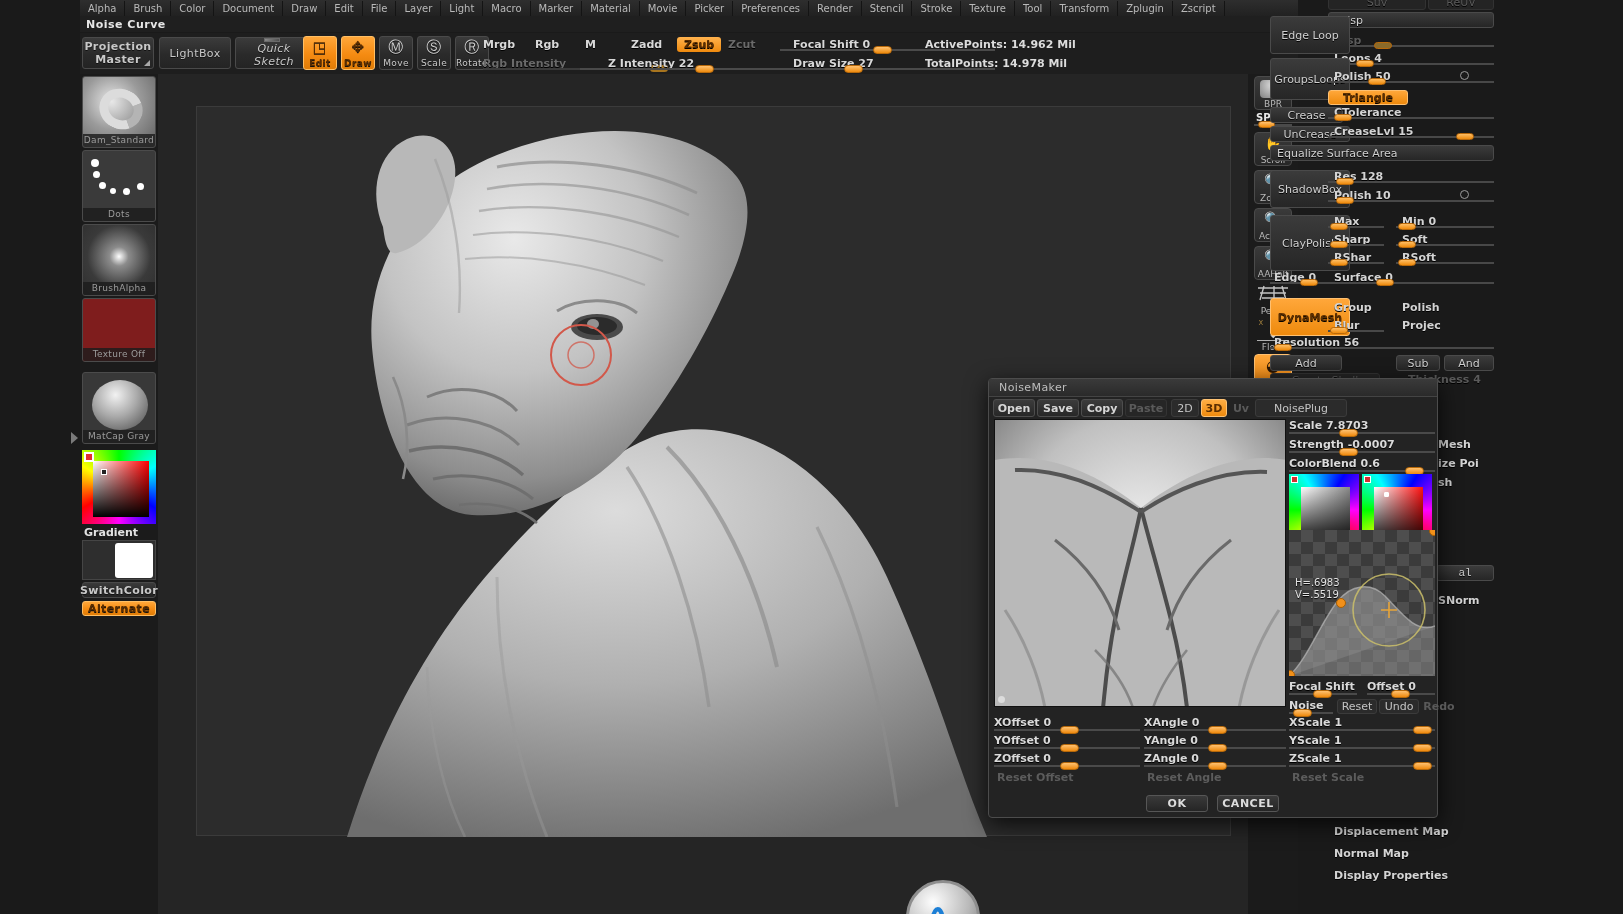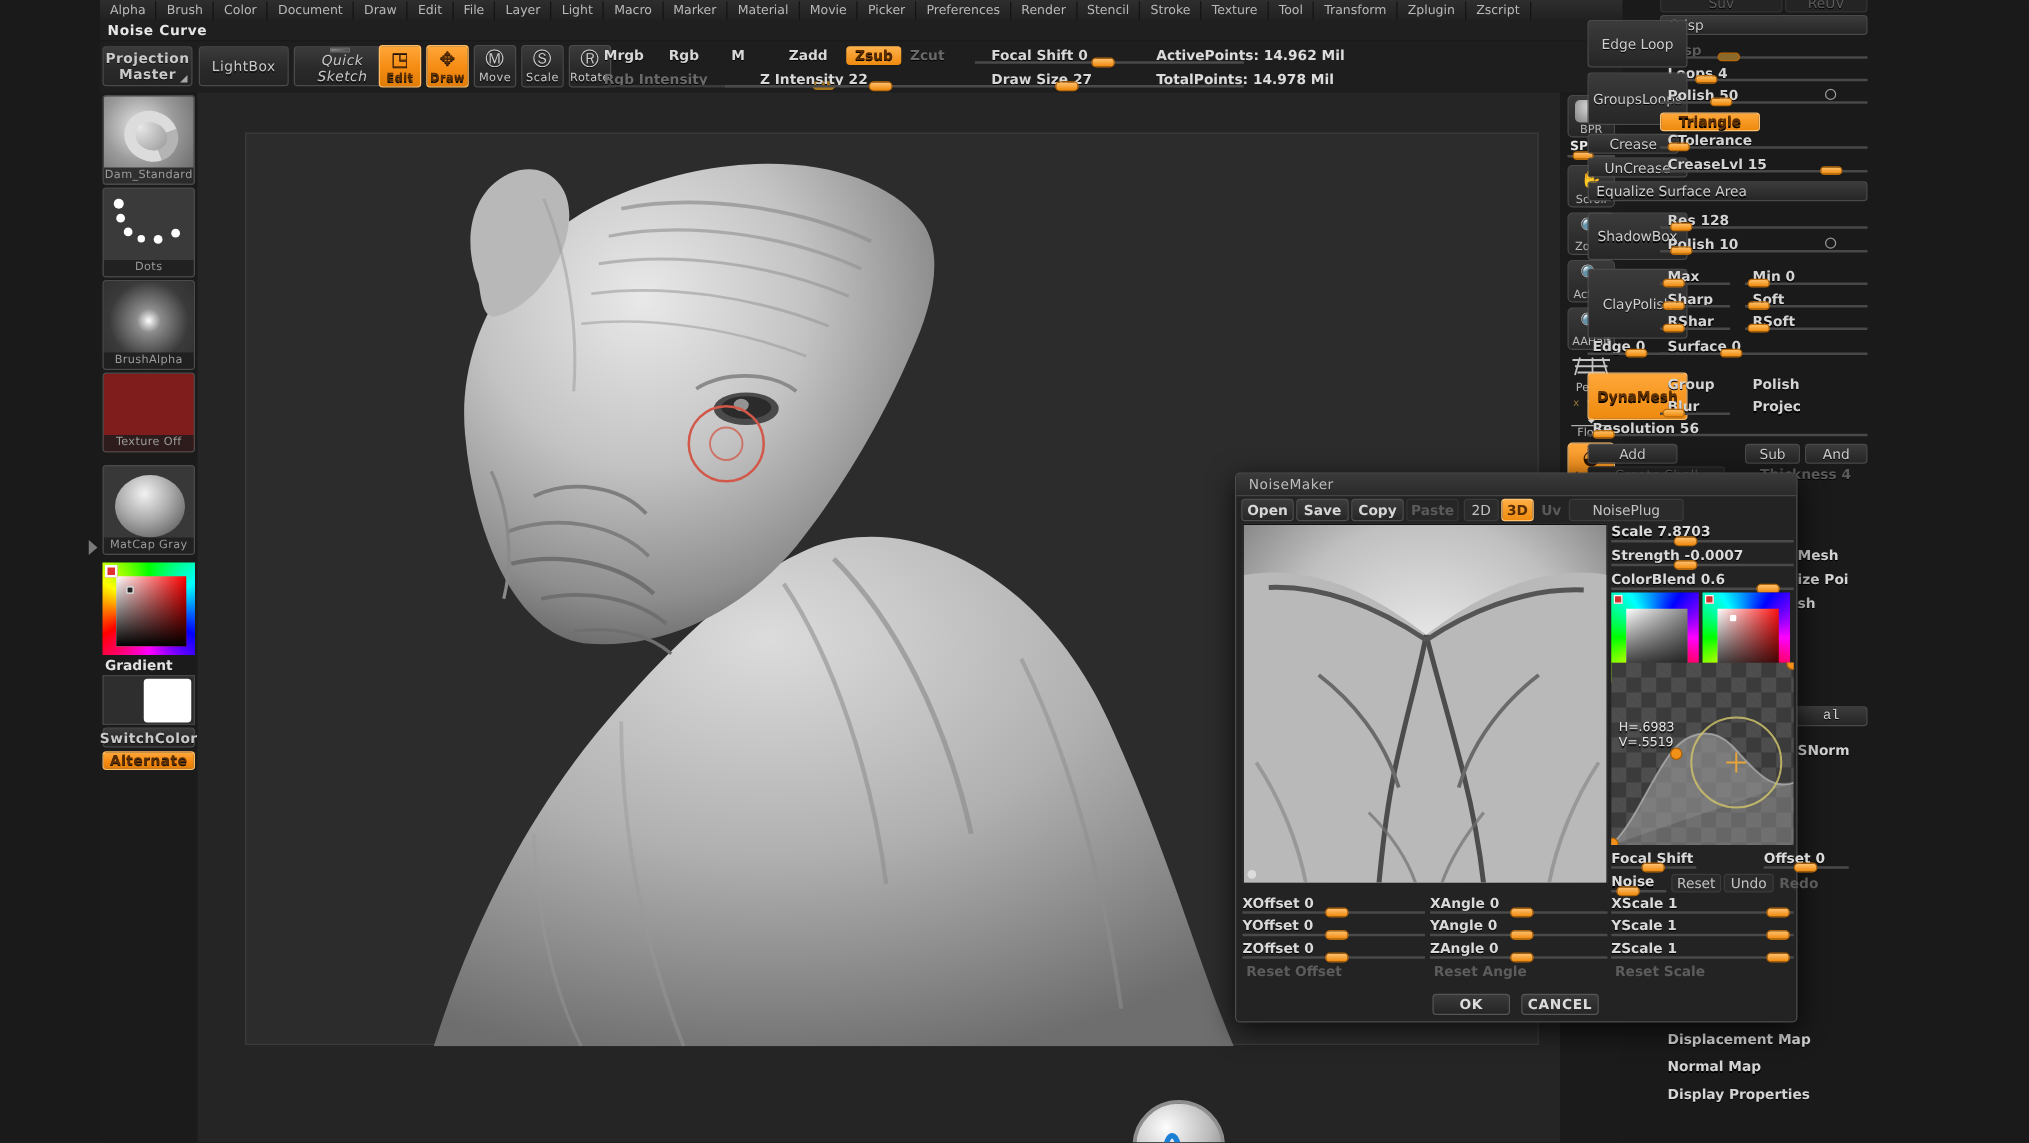--- a/index.html
+++ b/index.html
@@ -609,21 +609,21 @@
         <div>H=.6983</div>
         <div>V=.5519</div>
       </div>
     </div>
 
     <div class="nmsl" style="left:300px;top:302px;width:68px;">
       <div class="lab">Focal Shift</div>
       <div class="t"></div>
         <div class="k" style="left:24px;"></div>
     </div>
-    <div class="nmsl" style="left:378px;top:302px;width:68px;margin-left:44px;">
+    <div class="nmsl" style="left:378px;top:302px;width:68px;">
       <div class="lab">Offset 0</div>
       <div class="t"></div>
         <div class="k" style="left:24px;"></div>
     </div>
 
     <div class="nmsl" style="left:300px;top:321px;width:44px;">
       <div class="lab">Noise</div>
       <div class="t"></div>
         <div class="k" style="left:4px;"></div>
     </div>

